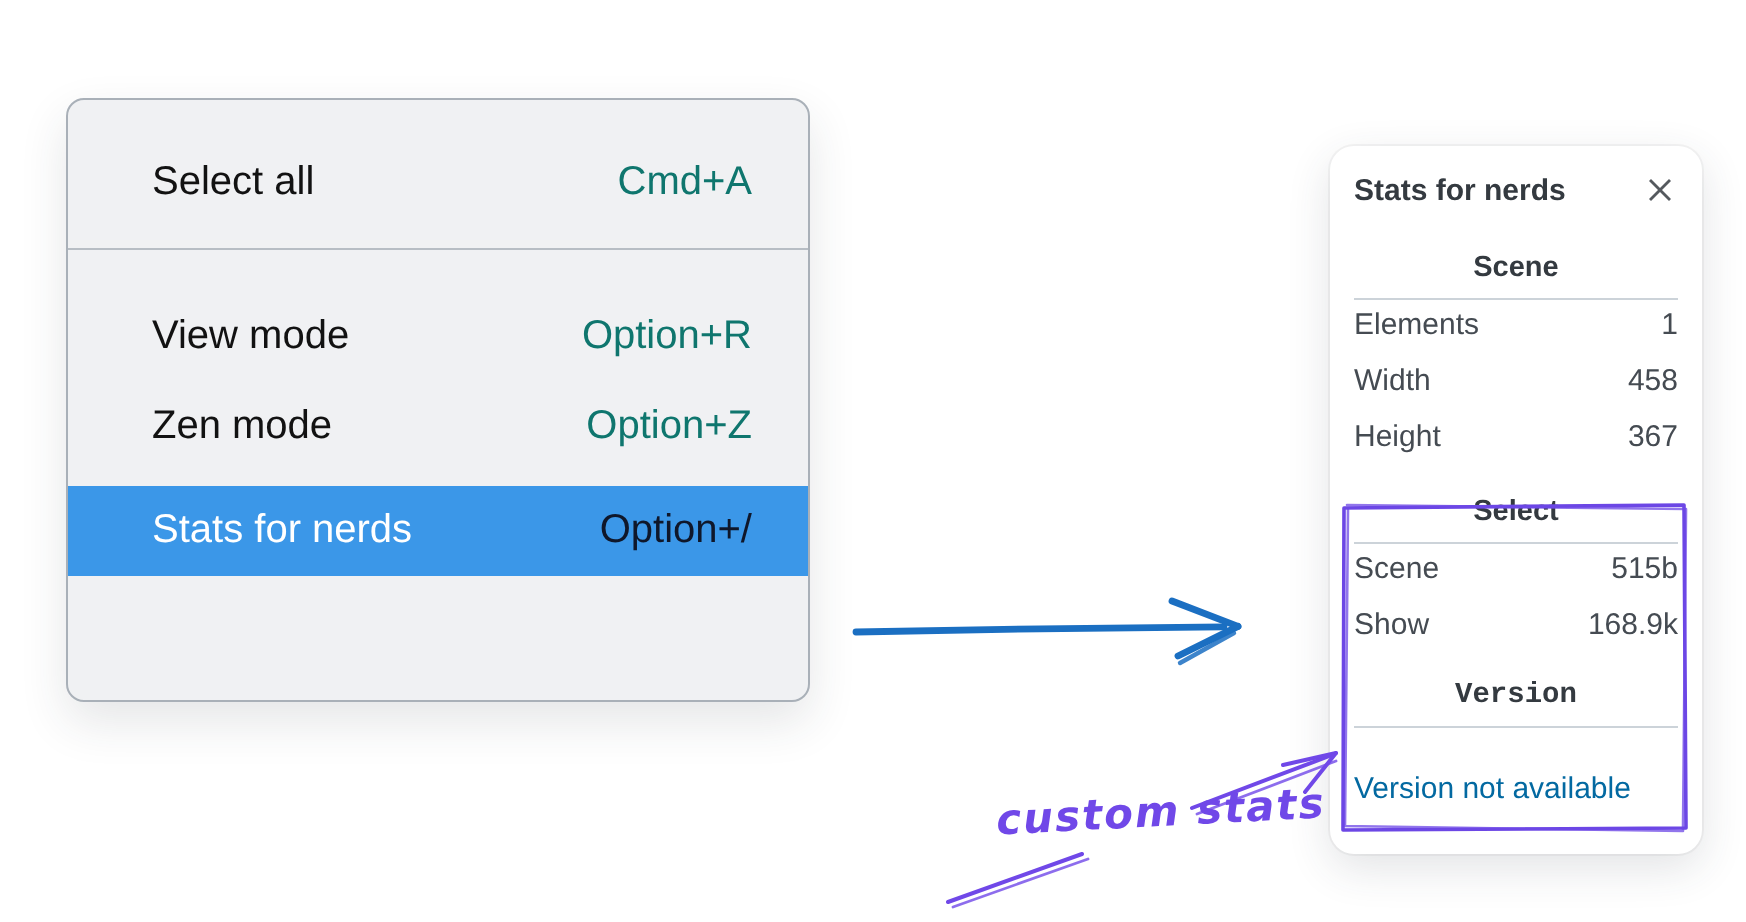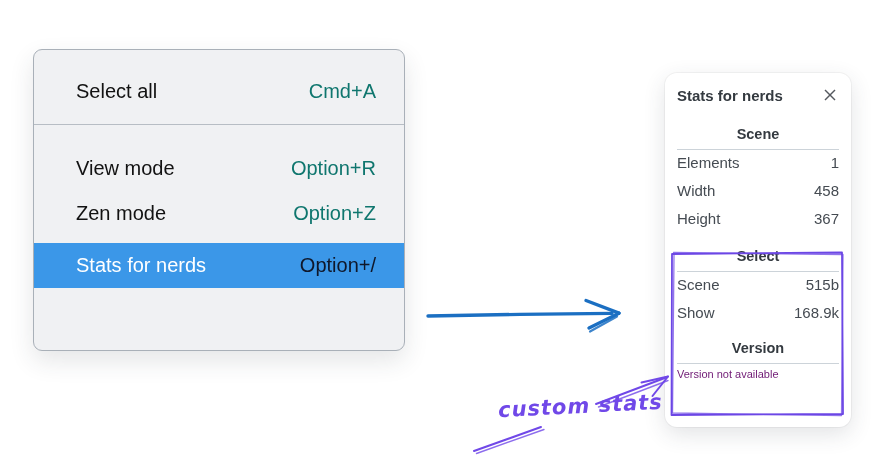--- a/index.html
+++ b/index.html
@@ -31,25 +31,25 @@
     position:absolute;left:665px;top:73px;width:186px;height:354px;
     box-sizing:border-box;background:#ffffff;border-radius:12px;
     box-shadow:0 0 0 1px rgba(0,0,0,.04), 0 7px 22px rgba(50,60,70,.14);
     padding:0 12px;color:#343a40;z-index:1;
   }
   .panel-head{display:flex;align-items:center;justify-content:space-between;padding-top:13px;}
   .panel-title{font-size:15px;font-weight:bold;margin:0;color:#343a40;}
   .close-btn{background:none;border:none;padding:2px;line-height:0;cursor:pointer;}
   .sec-head{margin-top:22px;text-align:center;font-size:14.5px;font-weight:bold;color:#343a40;}
   .sec-head.tight1{margin-top:10px;}
-  .sec-head.tight2{margin-top:8px;}
+  .sec-head.tight2{margin-top:8px;font-family:Liberation Mono, monospace;}
   .rule{height:1px;background:#ccd3d9;margin-top:7px;}
   .rows{margin-top:4px;}
   .stat-row{display:flex;justify-content:space-between;align-items:flex-start;height:28px;font-size:15px;color:#454b52;}
-  .note{margin-top:4px;font-size:11px;color:#701a75;}
+  .note{margin-top:22px;font-size:15px;color:#0369a1;}
 
   
   .overlay{position:absolute;left:0;top:0;width:873px;height:461px;z-index:5;pointer-events:none;}
 
   
   .hand-label{
     position:absolute;left:498px;top:394px;z-index:6;
     font-family:"DejaVu Sans", sans-serif;font-style:italic;font-weight:bold;
     font-size:21px;letter-spacing:1px;color:#7048e8;transform:rotate(-3deg);
   }

